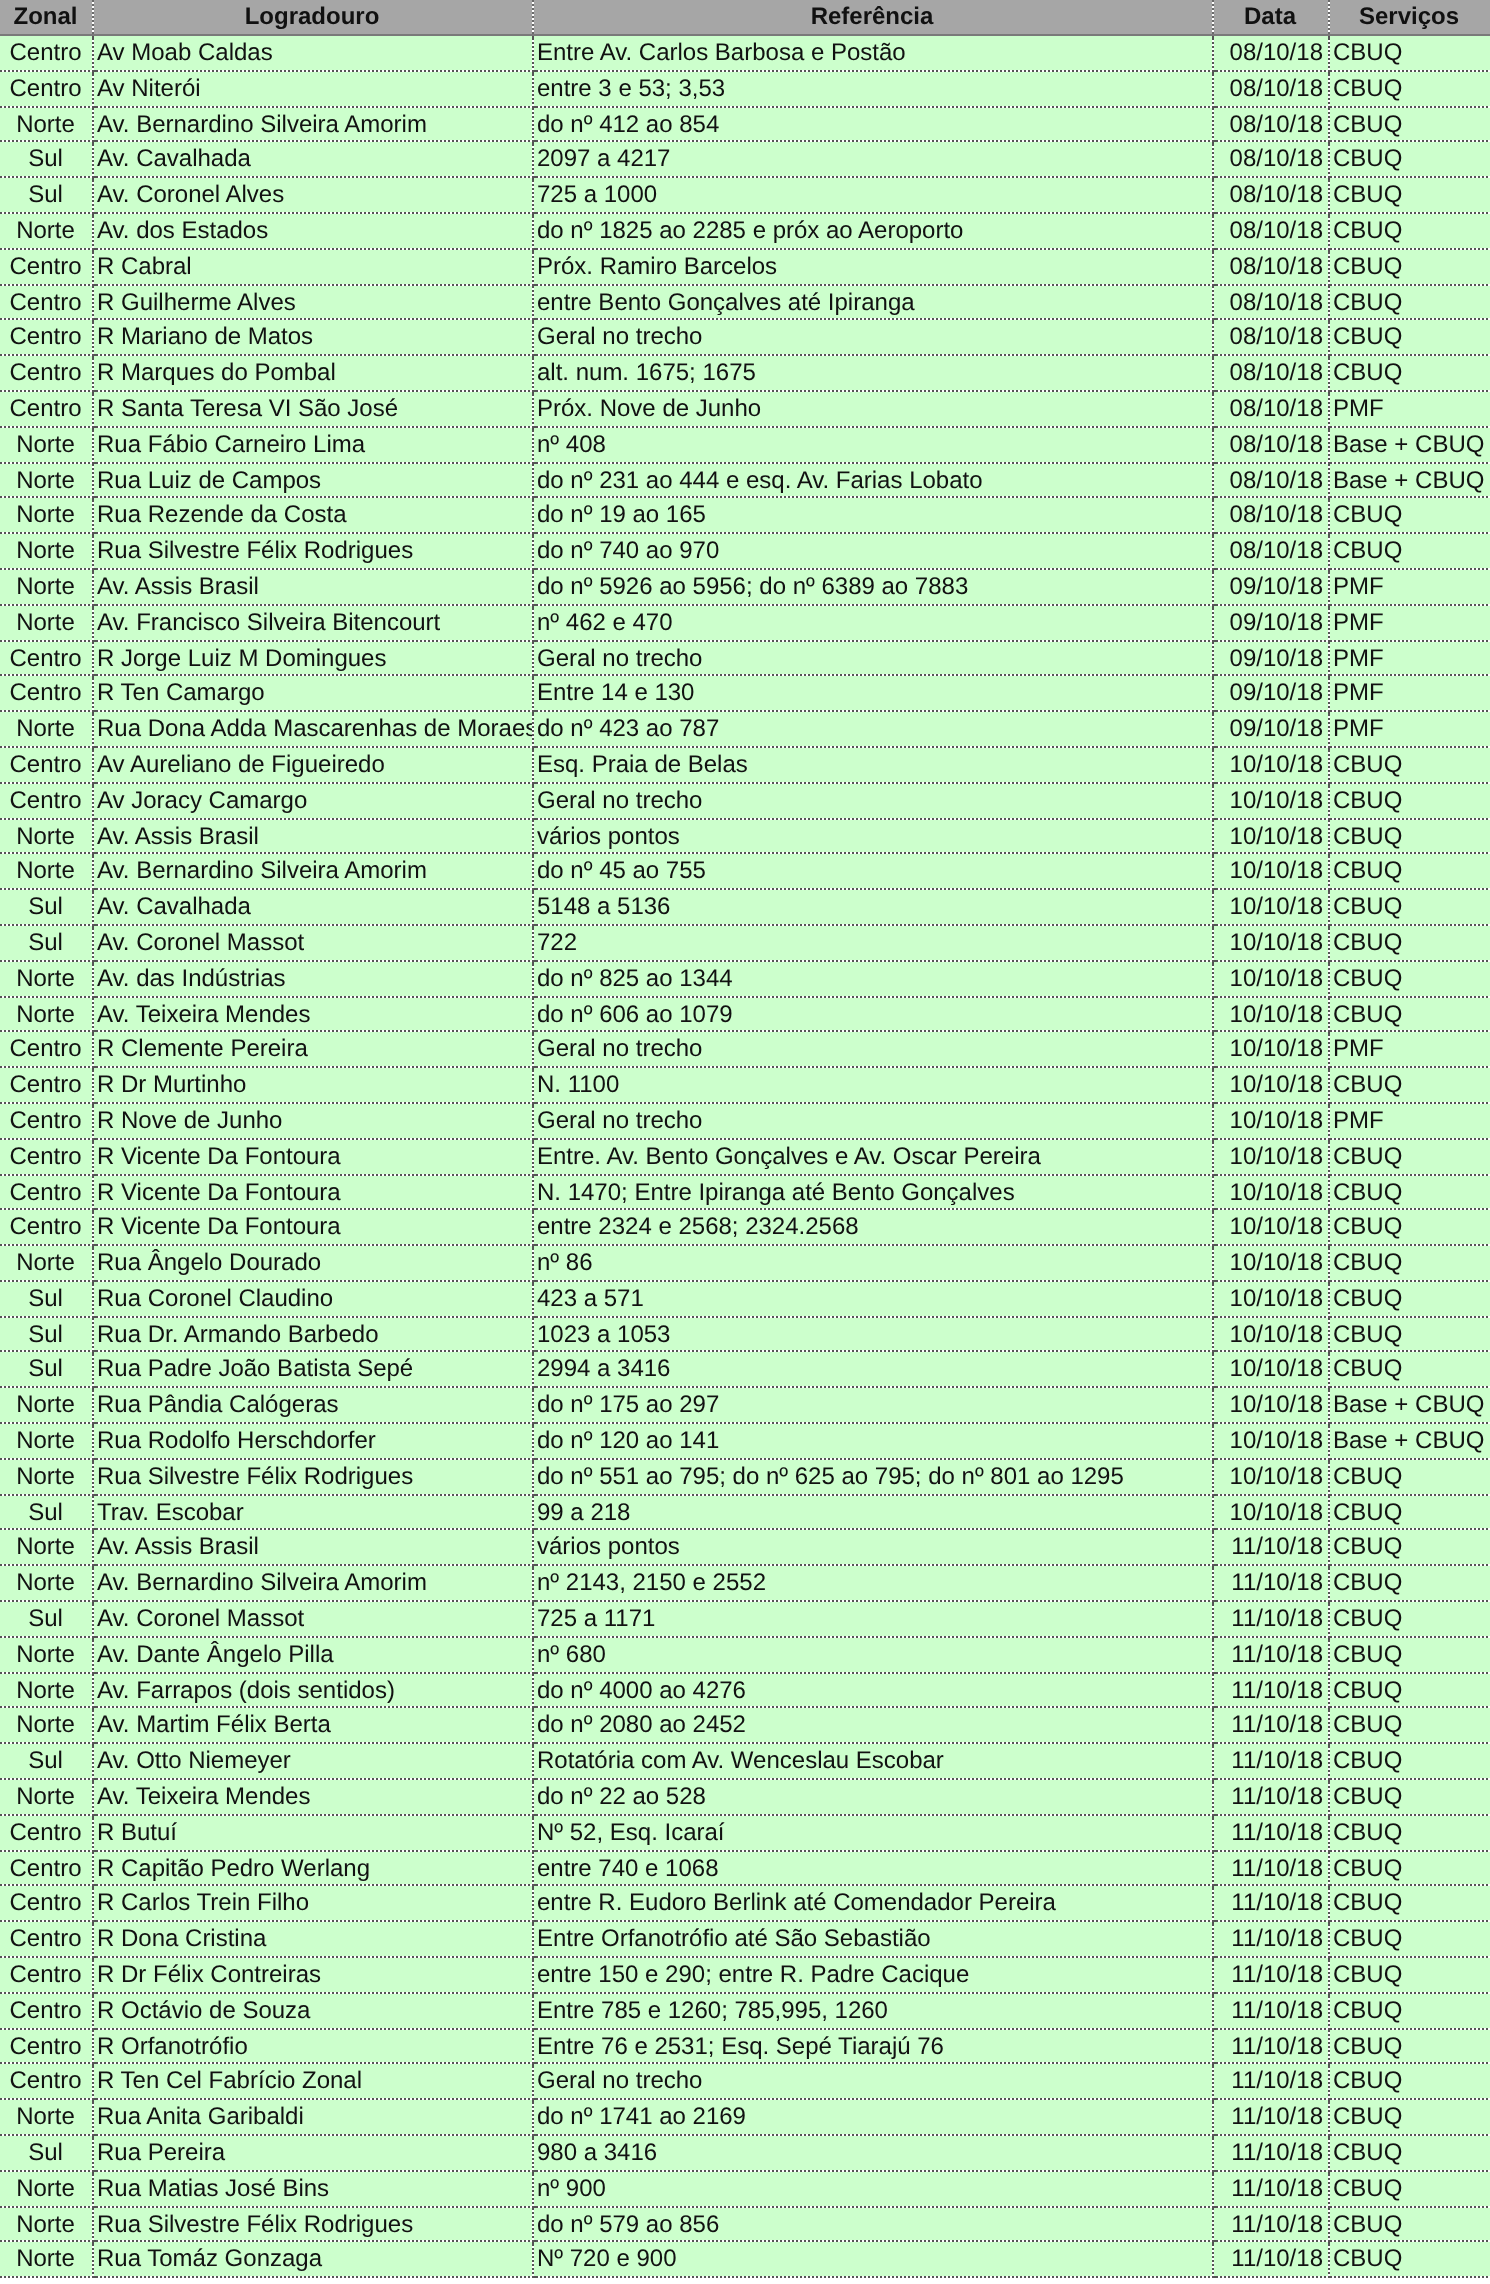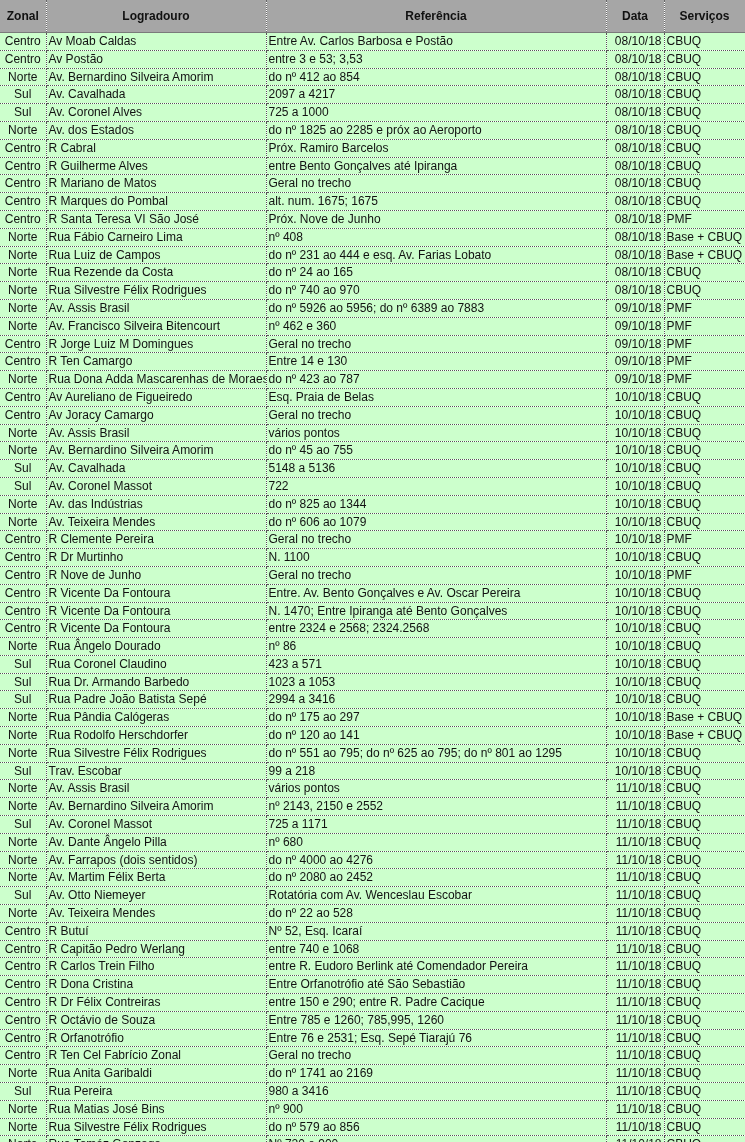--- a/index.html
+++ b/index.html
@@ -12,21 +12,21 @@
     color: #111;
   }
   table.sheet col.c-zonal { width: 46px; }
   table.sheet col.c-log { width: 220px; }
   table.sheet col.c-ref { width: 340px; }
   table.sheet col.c-data { width: 58px; }
   table.sheet col.c-serv { width: 81px; }
   table.sheet th {
     background: #a6a6a6;
     font-weight: bold;
-    height: 32px;
+    height: 17px;
     padding: 0 2px;
     border-right: 1px dotted #6a6a6a;
     border-bottom: 1px solid #7a7a7a;
     white-space: nowrap;
     overflow: hidden;
     line-height: 17px;
     text-align: center;
   }
   table.sheet td {
     background: #ccffcc;
@@ -65,21 +65,21 @@
   <tbody id="rows">
       <tr>
         <td class="zonal">Centro</td>
         <td class="log">Av Moab Caldas</td>
         <td class="ref">Entre Av. Carlos Barbosa e Postão</td>
         <td class="data">08/10/18</td>
         <td class="serv">CBUQ</td>
       </tr>
       <tr>
         <td class="zonal">Centro</td>
-        <td class="log">Av Postão</td>
+        <td class="log">Av Niterói</td>
         <td class="ref">entre  3 e 53; 3,53</td>
         <td class="data">08/10/18</td>
         <td class="serv">CBUQ</td>
       </tr>
       <tr>
         <td class="zonal">Norte</td>
         <td class="log">Av. Bernardino Silveira Amorim</td>
         <td class="ref">do nº 412 ao 854</td>
         <td class="data">08/10/18</td>
         <td class="serv">CBUQ</td>
@@ -150,42 +150,42 @@
       <tr>
         <td class="zonal">Norte</td>
         <td class="log">Rua Luiz de Campos</td>
         <td class="ref">do nº 231 ao 444 e esq. Av. Farias Lobato</td>
         <td class="data">08/10/18</td>
         <td class="serv">Base + CBUQ</td>
       </tr>
       <tr>
         <td class="zonal">Norte</td>
         <td class="log">Rua Rezende da Costa</td>
-        <td class="ref">do nº 24 ao 165</td>
+        <td class="ref">do nº 19 ao 165</td>
         <td class="data">08/10/18</td>
         <td class="serv">CBUQ</td>
       </tr>
       <tr>
         <td class="zonal">Norte</td>
         <td class="log">Rua Silvestre Félix Rodrigues</td>
         <td class="ref">do nº 740 ao 970</td>
         <td class="data">08/10/18</td>
         <td class="serv">CBUQ</td>
       </tr>
       <tr>
         <td class="zonal">Norte</td>
         <td class="log">Av. Assis Brasil</td>
         <td class="ref">do nº 5926 ao 5956; do nº 6389 ao 7883</td>
         <td class="data">09/10/18</td>
         <td class="serv">PMF</td>
       </tr>
       <tr>
         <td class="zonal">Norte</td>
         <td class="log">Av. Francisco Silveira Bitencourt</td>
-        <td class="ref">nº 462 e 360</td>
+        <td class="ref">nº 462 e 470</td>
         <td class="data">09/10/18</td>
         <td class="serv">PMF</td>
       </tr>
       <tr>
         <td class="zonal">Centro</td>
         <td class="log">R Jorge Luiz M Domingues</td>
         <td class="ref">Geral no trecho</td>
         <td class="data">09/10/18</td>
         <td class="serv">PMF</td>
       </tr>

